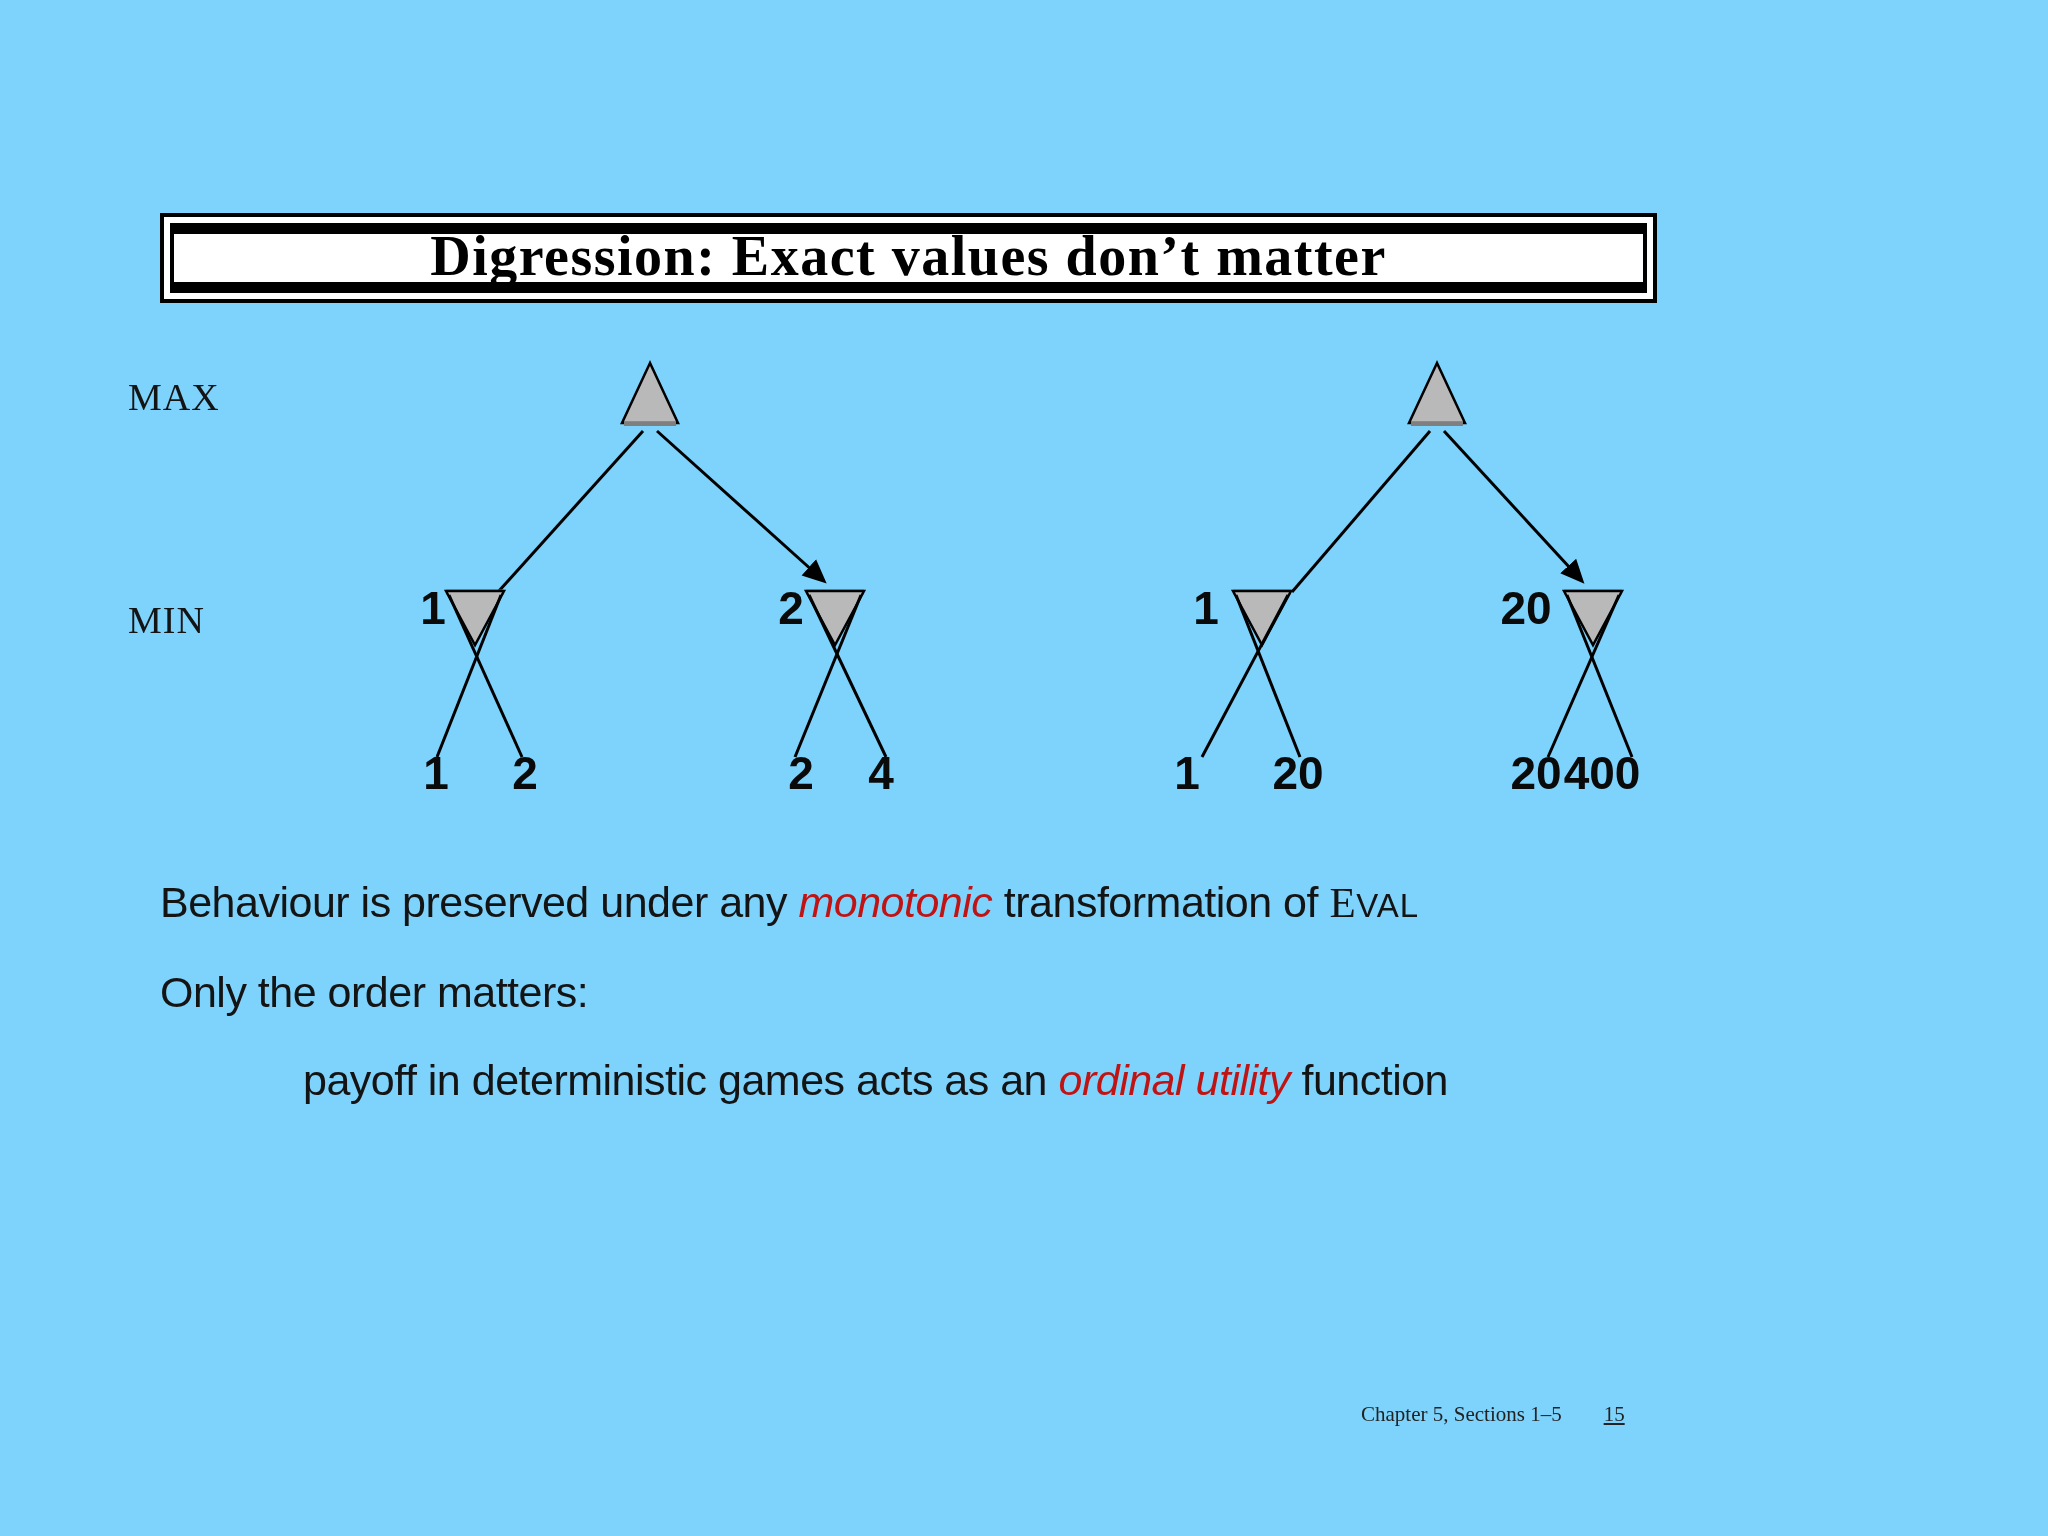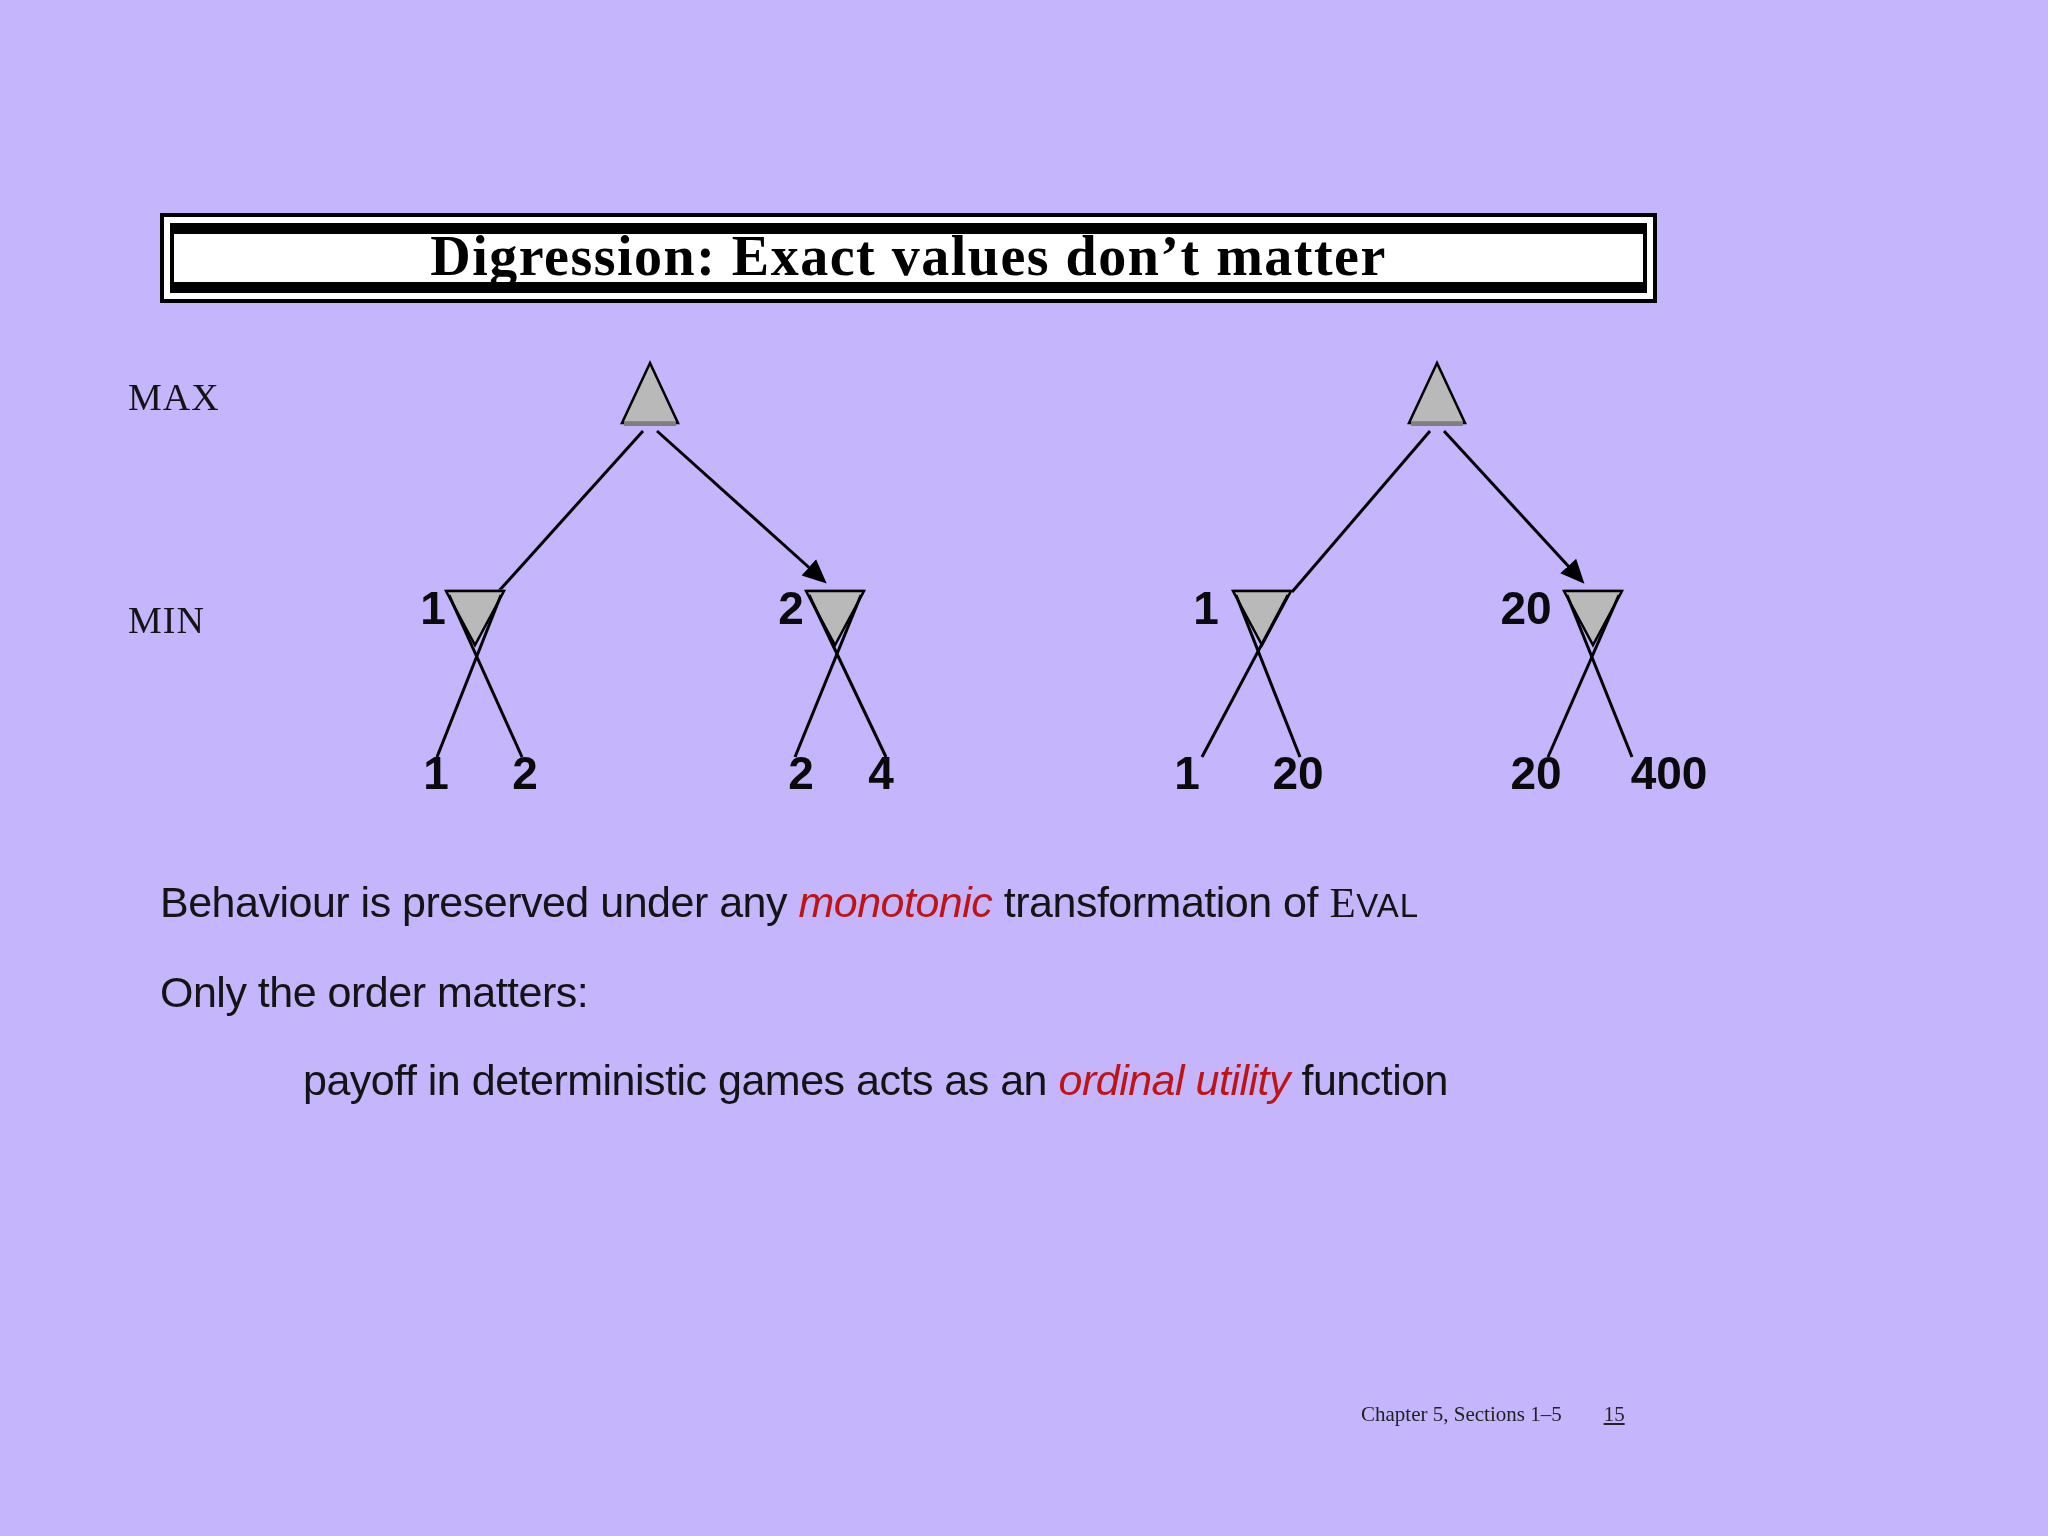--- a/index.html
+++ b/index.html
@@ -1,19 +1,19 @@
 <!DOCTYPE html>
 <html><head>
 <meta charset="utf-8">
 <style>
   html,body{margin:0;padding:0;background:#ffffff;}
   #page{
     position:relative;
     width:2048px;height:1536px;
-    background:#c4b5fd;
+    background:#7dd3fc;
     font-family:"Liberation Sans",sans-serif;
     overflow:hidden;
   }
   
   .title-box{
     position:absolute;left:160px;top:213px;width:1497px;height:90px;
     border:4px solid #000;box-sizing:border-box;background:#fff;
   }
   .title-inner{
     position:absolute;left:6px;right:6px;top:6px;bottom:6px;
@@ -117,21 +117,21 @@
   <span class="num" style="left:1206px;top:608px;">1</span>
   <span class="num" style="left:1526px;top:608px;">20</span>
 
   <span class="num" style="left:436px;top:773px;">1</span>
   <span class="num" style="left:525px;top:773px;">2</span>
   <span class="num" style="left:801px;top:773px;">2</span>
   <span class="num" style="left:881px;top:773px;">4</span>
   <span class="num" style="left:1187px;top:773px;">1</span>
   <span class="num" style="left:1298px;top:773px;">20</span>
   <span class="num" style="left:1536px;top:773px;">20</span>
-  <span class="num" style="left:1669px;top:773px;">400</span>
+  <span class="num" style="left:1602px;top:773px;">400</span>
 
   <div class="body-line" style="left:160px;top:878px;">
     <span>Behaviour is preserved under any </span><span class="red-italic">monotonic</span><span> transformation of </span><span class="sc-big">E</span><span class="sc-small">VAL</span>
   </div>
 
   <div class="body-line" style="left:160px;top:968px;">
     <span>Only the order matters:</span>
   </div>
 
   <div class="body-line" style="left:303px;top:1032px;margin-top:24px;">

